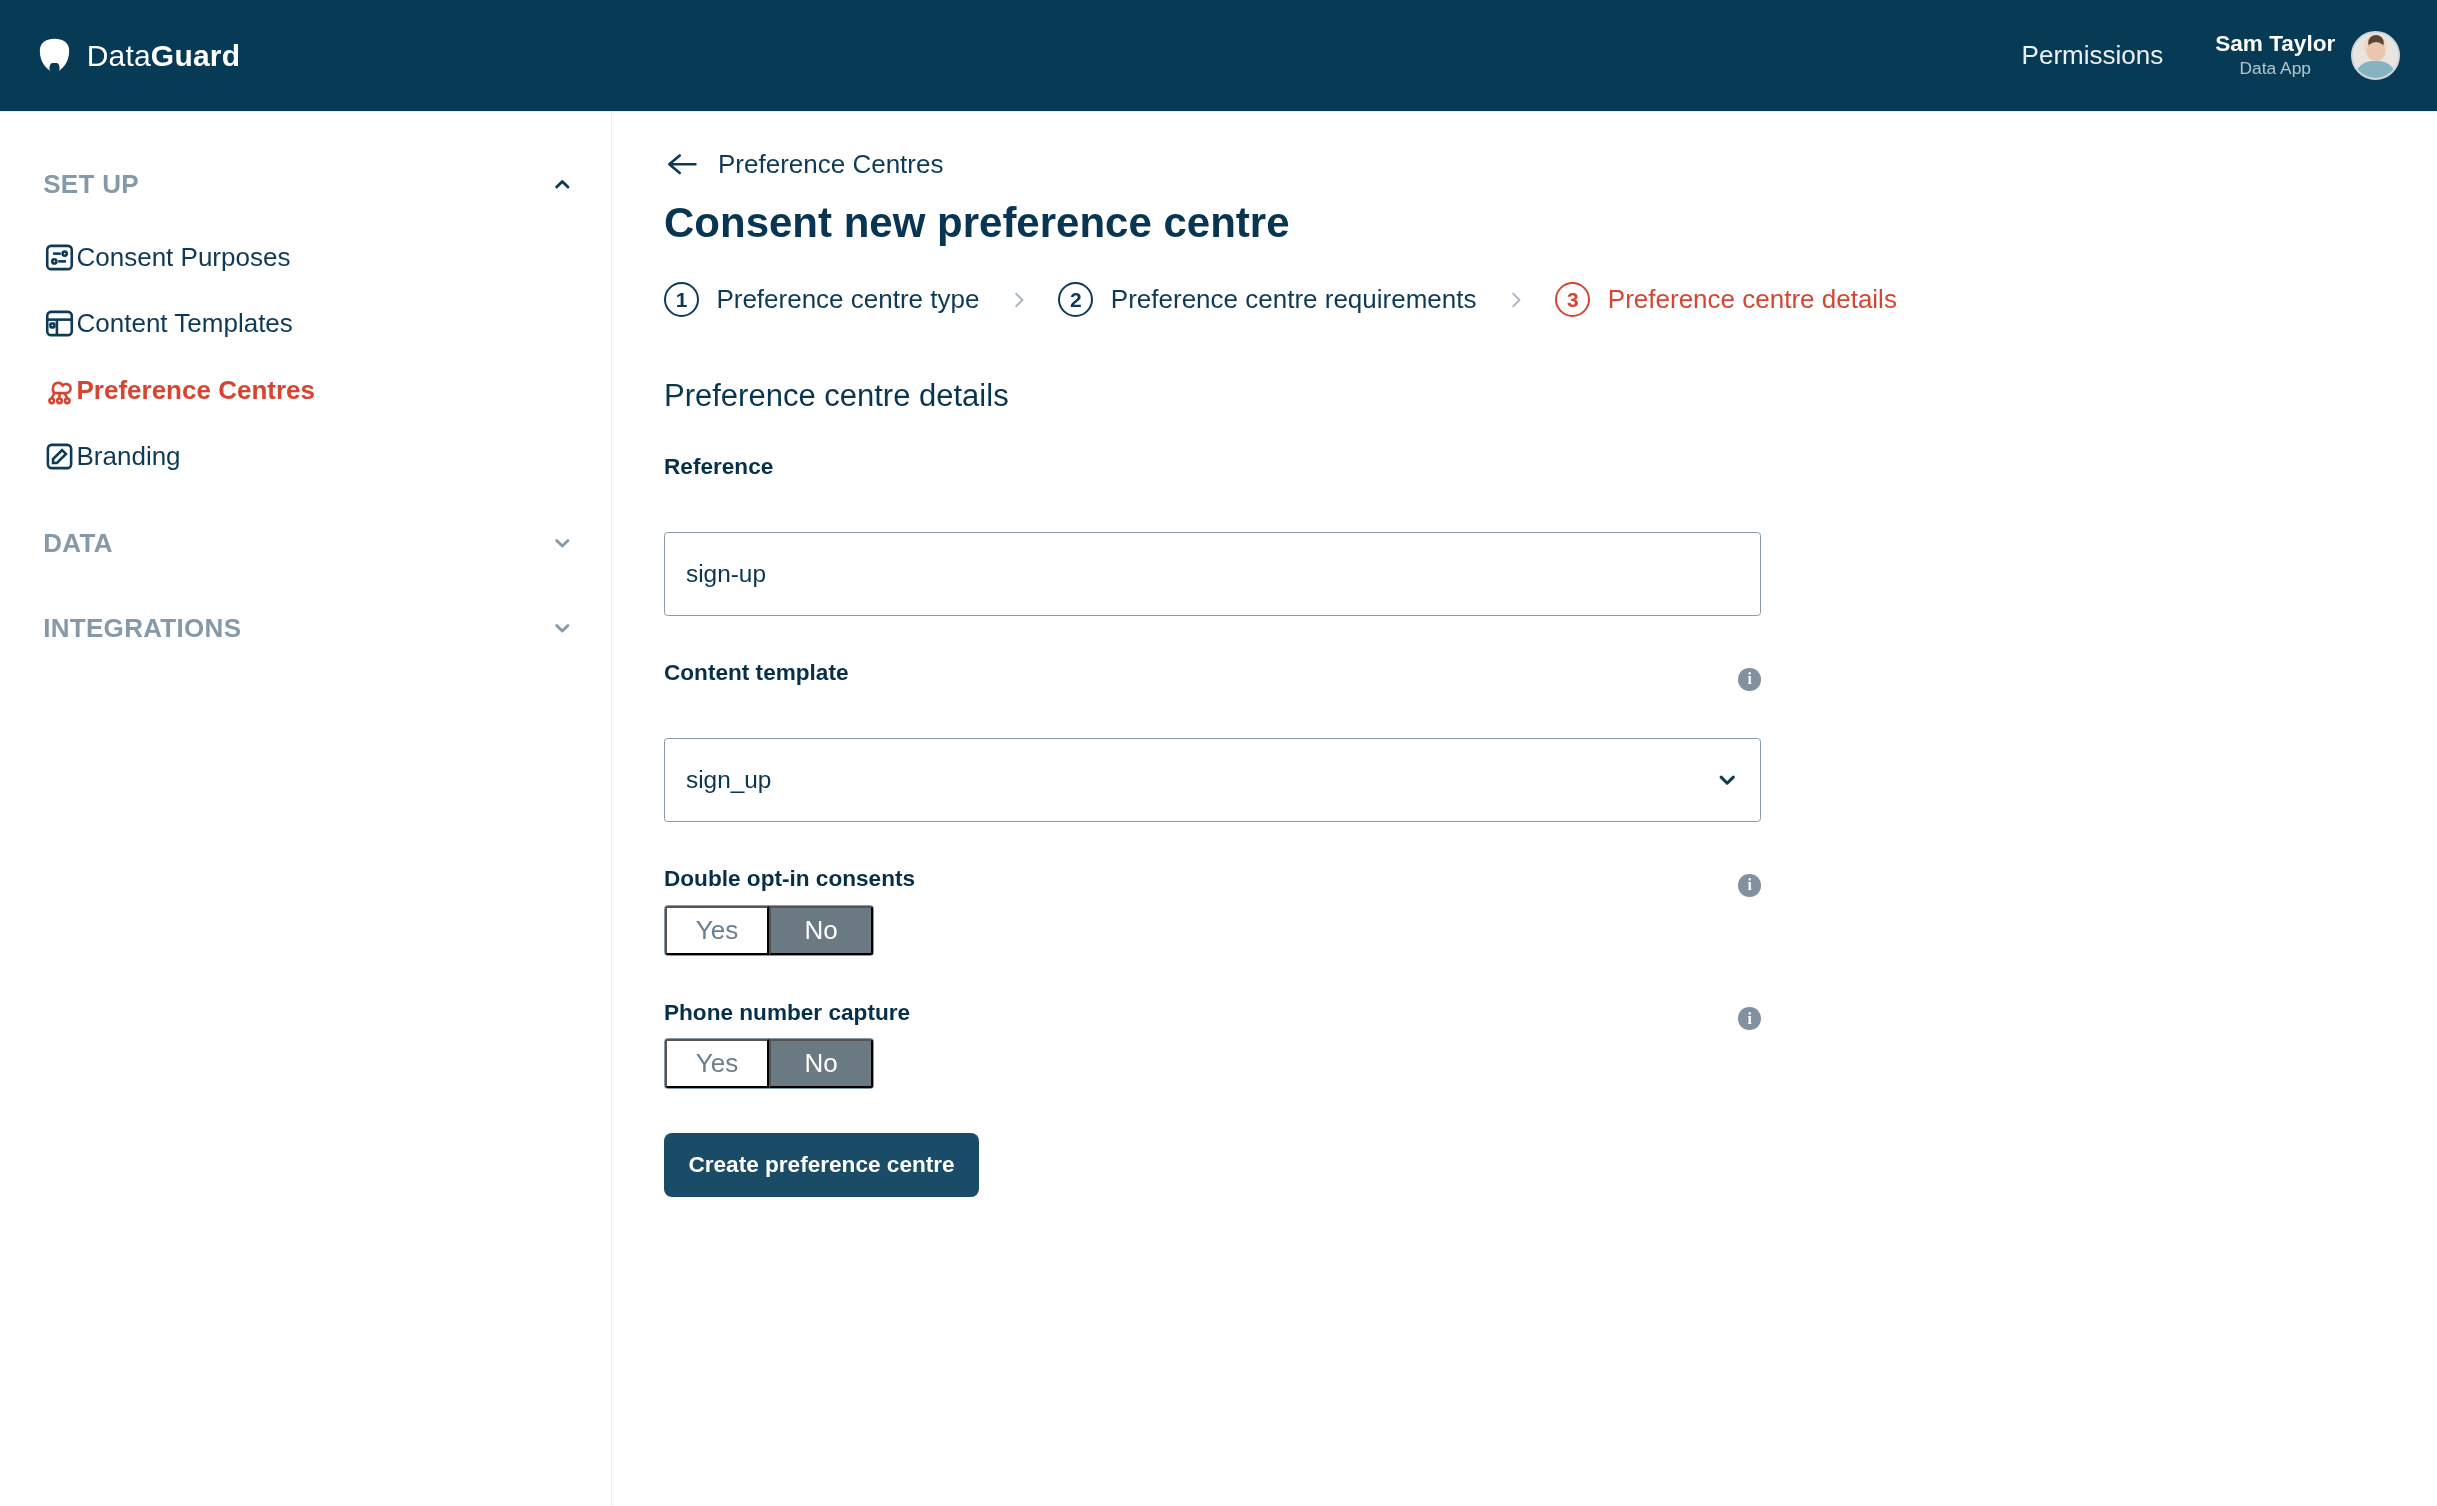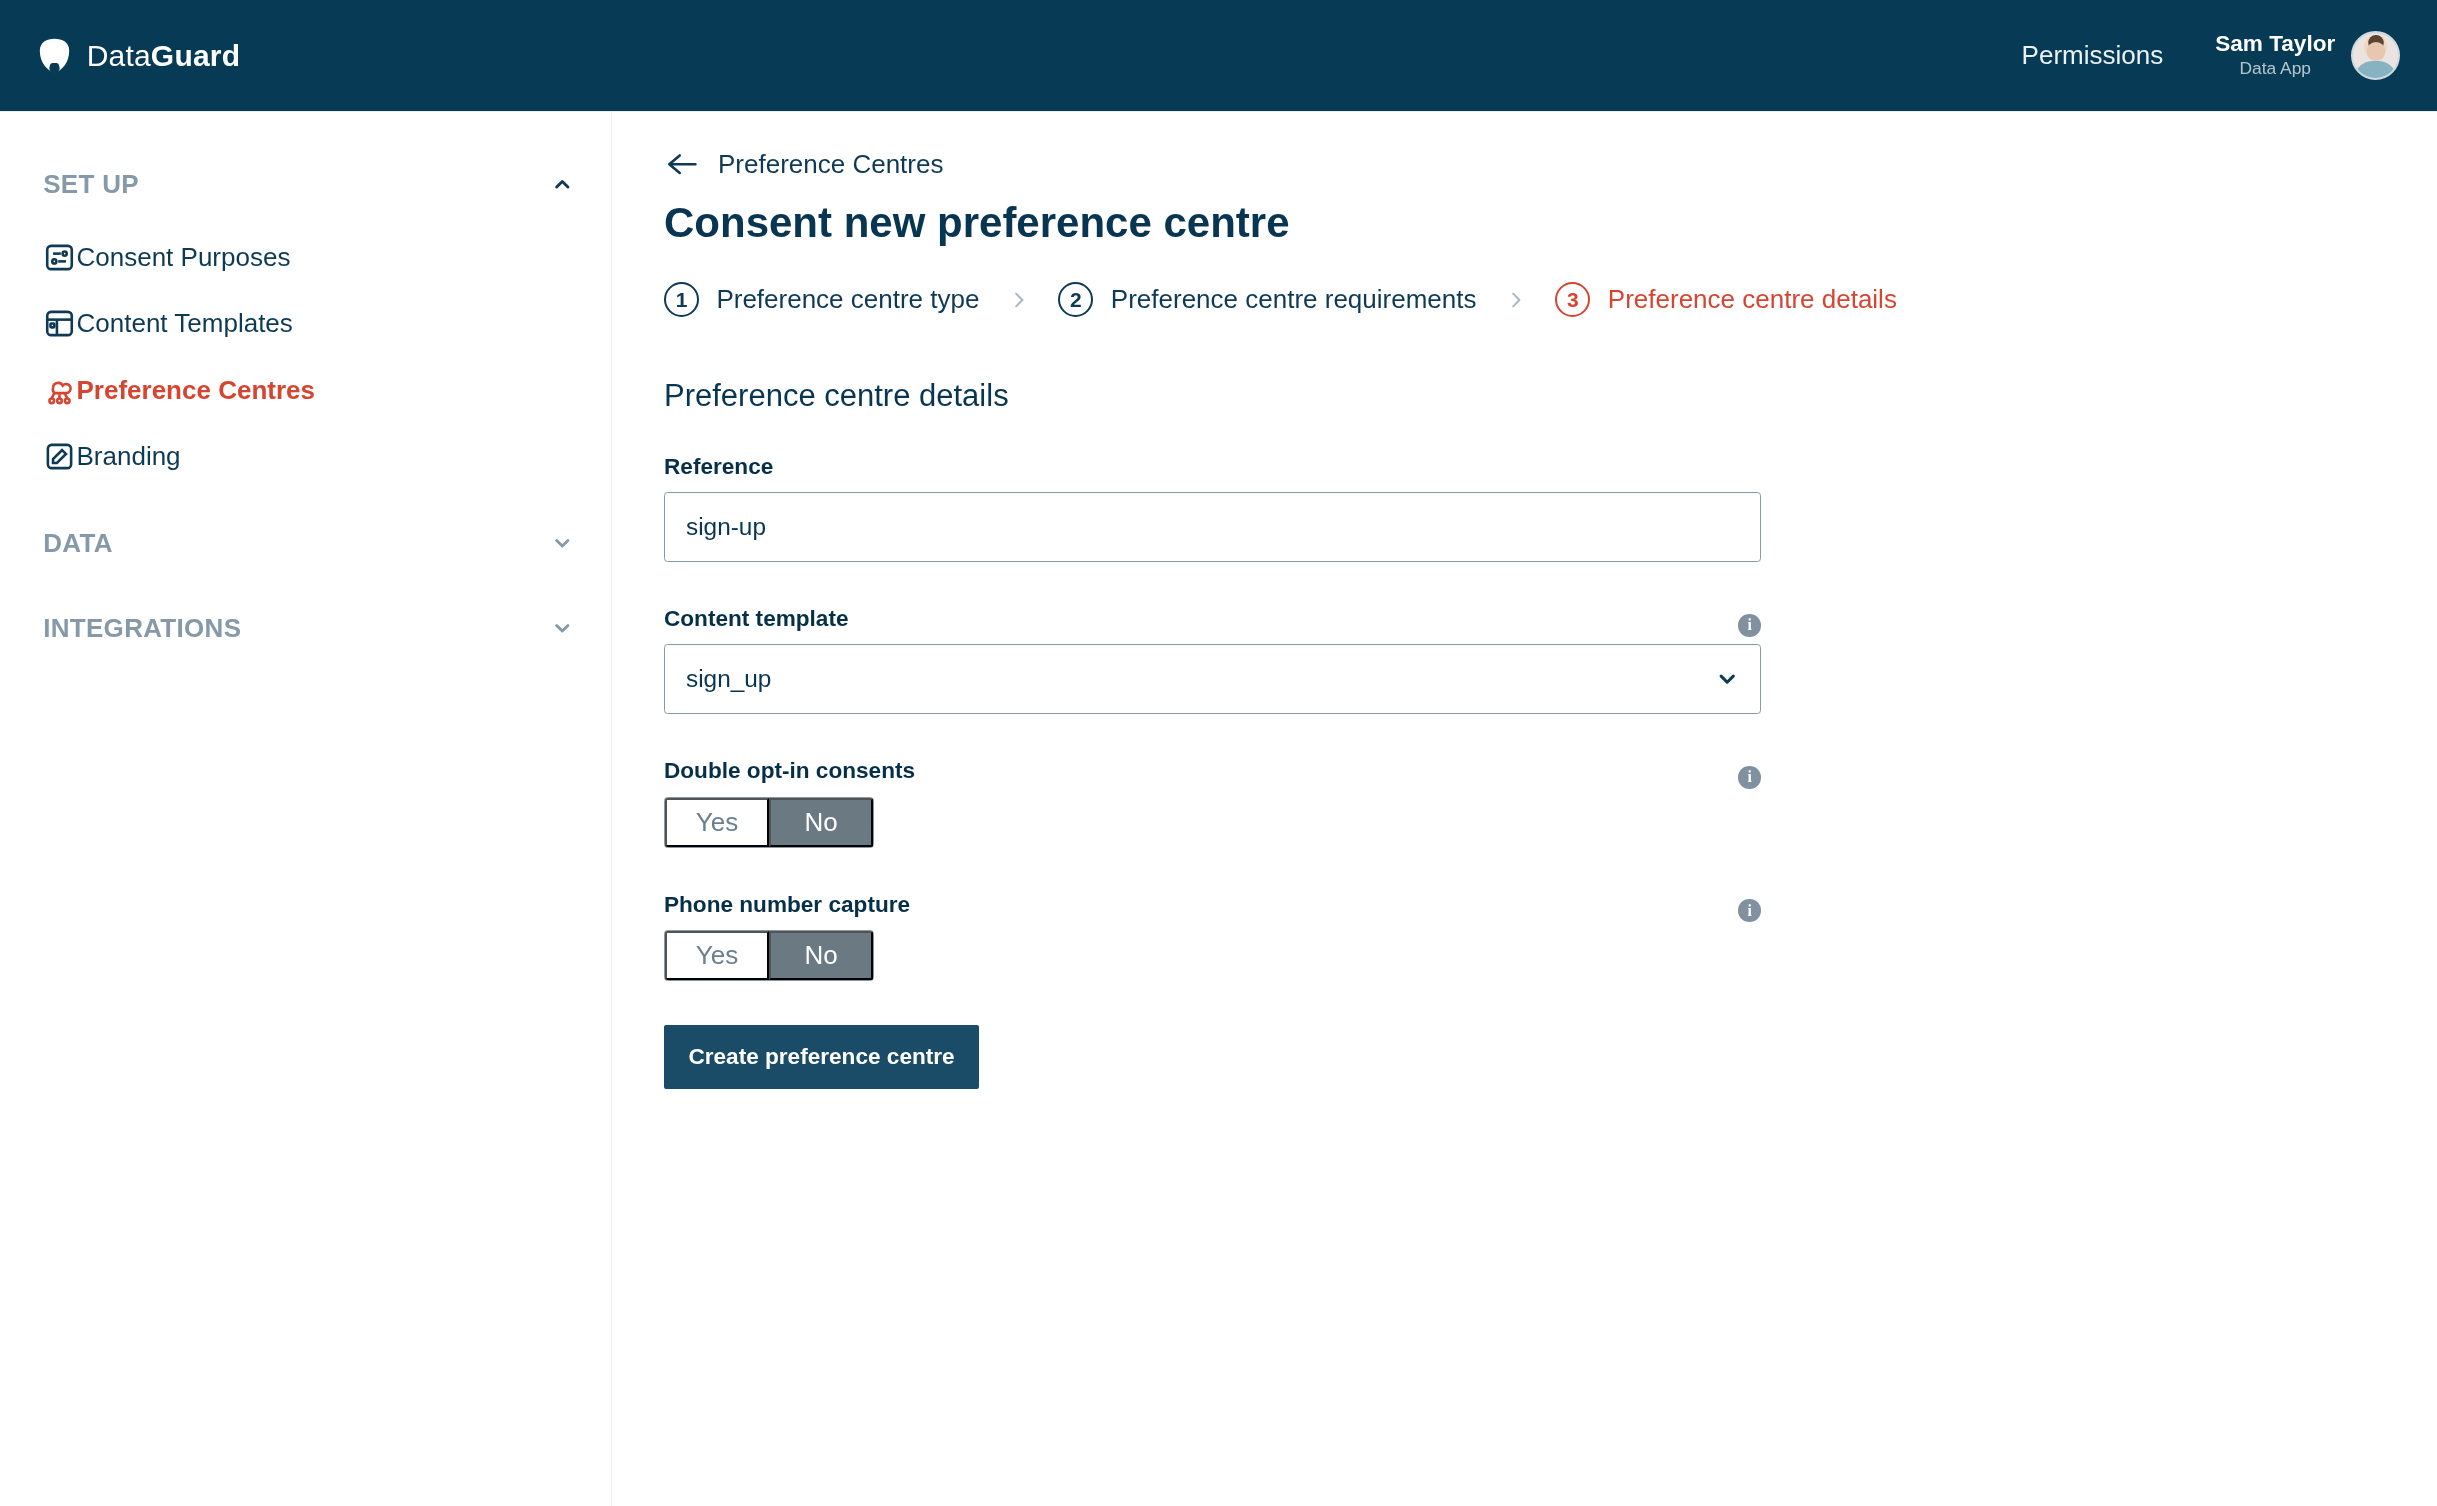--- a/index.html
+++ b/index.html
@@ -127,42 +127,42 @@
   .form{max-width:1097px}
   .field{margin-bottom:44px}
   .label-row{display:flex;align-items:center;justify-content:space-between}
   .label{font-size:22.6px;font-weight:800;color:#063049;margin-bottom:12.2px}
   .info{
     width:22.6px;height:22.6px;border-radius:50%;background:#8191a0;display:inline-flex;align-items:center;justify-content:center;color:#fff;font-size:15.7px;font-weight:800;font-family: Georgia, serif;
   }
   .input,
   .select{
     width:100%;
-    height:70px;
+    height:84px;
     border:1.7px solid #8699a8;
     border-radius:3.5px;
     padding:0 21px;
-    font-size:24.4px;color:#083652;background:#fff;
+    font-size:24.4px;color:#083652;background:#fff;margin-top:40px;
   }
   .select{display:flex;align-items:center;justify-content:space-between}
   .select .sel-value{pointer-events:none}
   .select .sel-chev{display:inline-flex}
   .segmented{
     display:inline-flex;border:1.7px solid #8699a8;border-radius:3.5px;overflow:hidden
   }
   .seg{
     min-width:104px;height:49px;display:inline-flex;align-items:center;justify-content:center;
     font-size:26px;color:#6a7f8f;background:#fff;padding:0 21px;cursor:pointer
   }
   .seg.active{background:var(--chip);color:#fff}
 
   .primary-btn{
     display:inline-flex;align-items:center;justify-content:center;
     background:#1b4c67;color:#fff;font-size:22.6px;font-weight:700;
-    padding:19px 24.4px;border:none;border-radius:2px;cursor:pointer
+    padding:19px 24.4px;border:none;border-radius:8px;cursor:pointer
   }
 </style>
 </head>
 <body>
 
 <header class="topbar">
   <div class="brand">
     <span class="logo" aria-hidden="true">
       <svg width="33" height="38" viewBox="0 0 38 44" fill="none">
         <path d="M19 2c9 0 17 4 17 14 0 14-8 22-17 26C10 38 2 30 2 16 2 6 10 2 19 2z" fill="#fff"></path>

